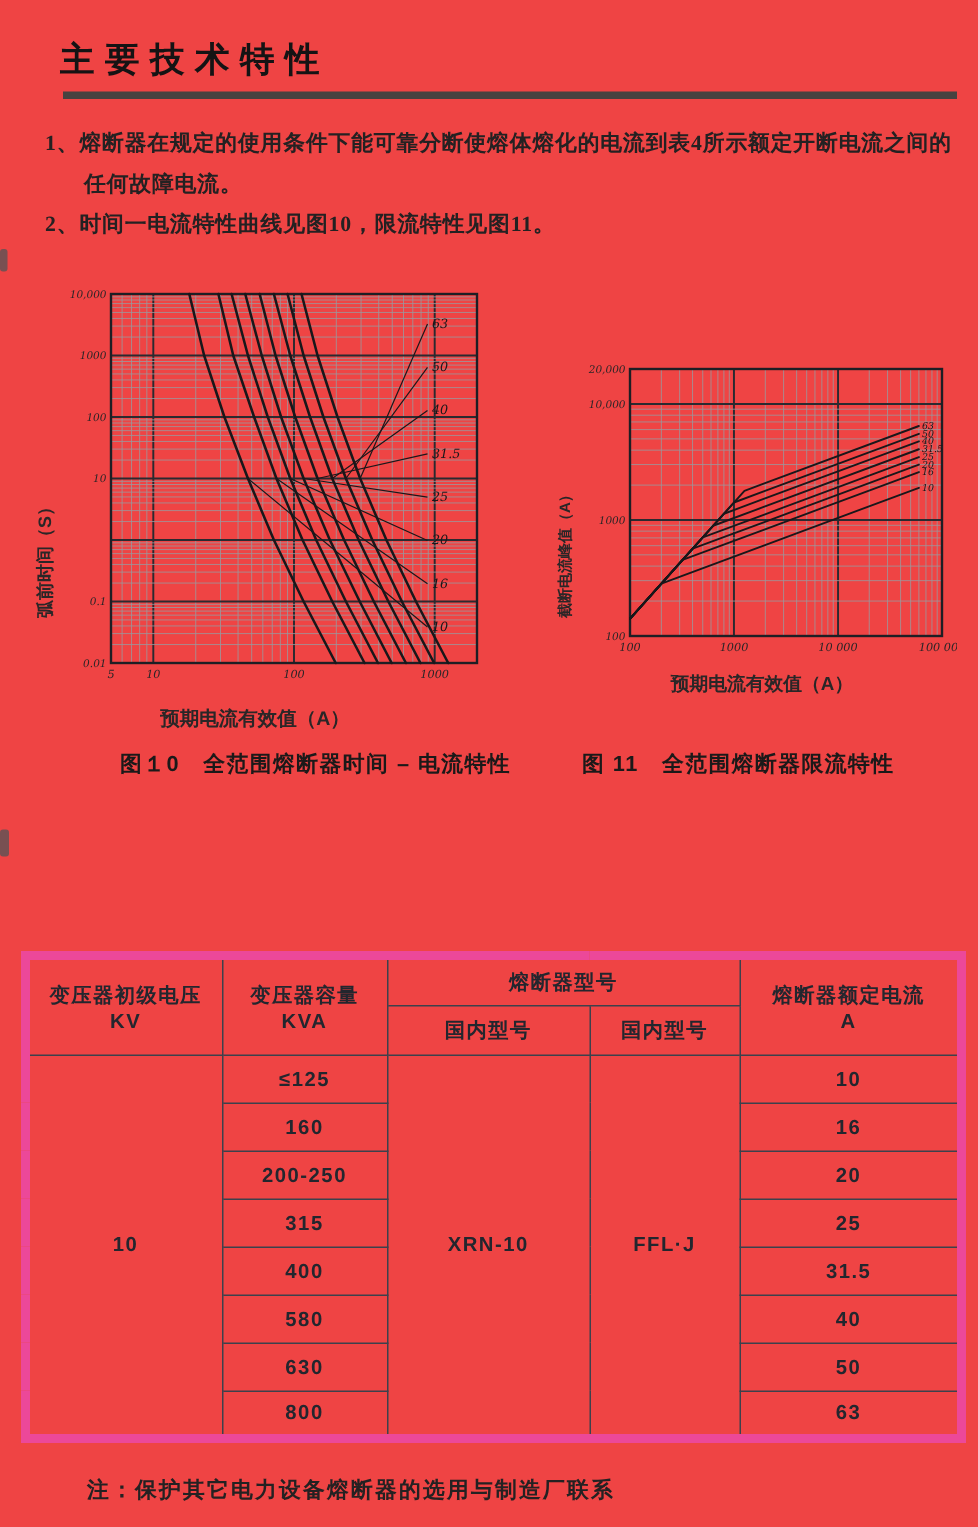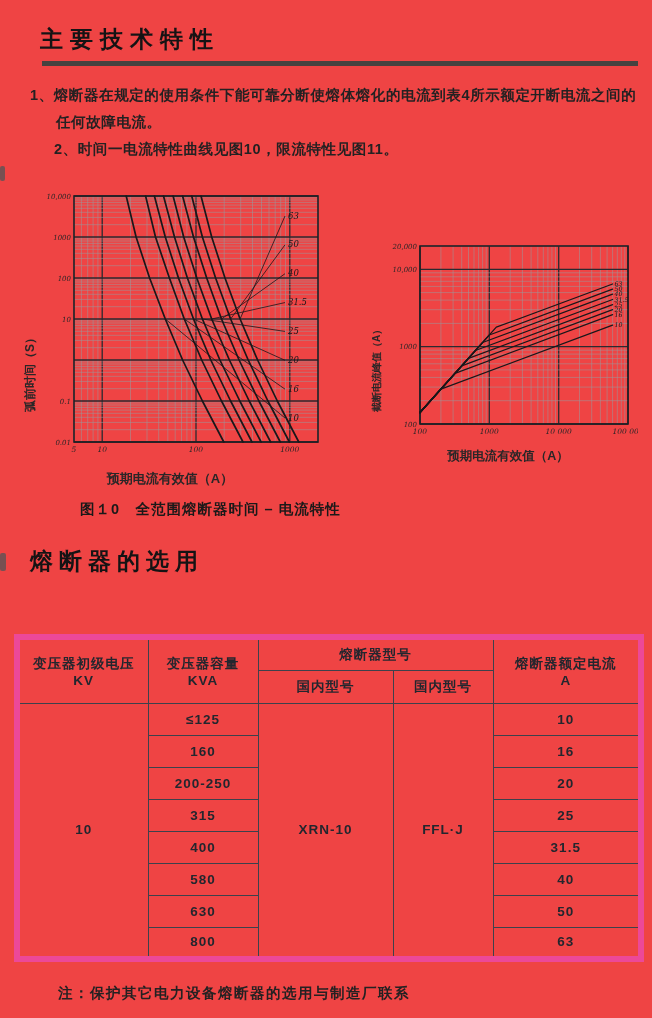--- a/index.html
+++ b/index.html
@@ -1,21 +1,21 @@
 <!DOCTYPE html>
 <html><head>
 <meta charset="utf-8">
 <style>
   html,body{margin:0;padding:0;background:#c9c4c4;}
   .page{position:relative;width:652px;height:1018px;margin:0 auto;background:#ef4444;
         font-family:"Liberation Sans",sans-serif;color:#201e1f;overflow:hidden;}
   .abs{position:absolute;}
   .main-title{font-size:23px;font-weight:bold;letter-spacing:7px;color:#151314;}
   .rule{background:#474240;height:5px;}
-  .para{font-size:14.5px;font-weight:bold;letter-spacing:0.6px;color:#242122;white-space:nowrap;}
+  .para{font-size:14.5px;font-weight:bold;letter-spacing:0.6px;color:#242122;white-space:nowrap;font-family:Liberation Serif, serif;}
   .vlabel{transform:rotate(-90deg);transform-origin:0 0;font-weight:bold;white-space:nowrap;color:#2a2627;}
   .axis-label{font-weight:bold;font-size:13px;color:#2a2627;text-align:center;}
   .fig-caption{font-weight:bold;font-size:14.5px;color:#1b1919;letter-spacing:1px;white-space:nowrap;}
   .section-title{font-size:23px;font-weight:bold;letter-spacing:6px;color:#151314;}
   .intro{font-size:14.5px;font-weight:bold;letter-spacing:1px;color:#242122;}
   .note{font-size:14.5px;font-weight:bold;letter-spacing:1.5px;color:#242122;font-family:Liberation Mono, monospace;}
   table.spec{border-collapse:collapse;table-layout:fixed;width:624px;background:transparent;}
   table.spec th,table.spec td{border:1.5px solid #3d414c;text-align:center;vertical-align:middle;
         font-weight:bold;font-size:13.5px;color:#23262e;padding:0;letter-spacing:1px;}
   table.spec{border:6px solid #ec4899;}
@@ -26,21 +26,21 @@
 </head>
 <body>
 
 <div class="page">
 
   <div class="abs main-title" style="left:40px;top:24px;">主要技术特性</div>
   <div class="abs rule" style="left:42px;top:61px;width:596px;"></div>
 
   <div class="abs para" style="left:30px;top:86px;">1、熔断器在规定的使用条件下能可靠分断使熔体熔化的电流到表4所示额定开断电流之间的</div>
   <div class="abs para" style="left:56px;top:113px;">任何故障电流。</div>
-  <div class="abs para" style="left:30px;top:140px;margin-left:24px;">2、时间一电流特性曲线见图10，限流特性见图11。</div>
+  <div class="abs para" style="left:30px;top:140px;">2、时间一电流特性曲线见图10，限流特性见图11。</div>
 
   <div class="abs vlabel" style="left:22px;top:412px;font-size:12px;">弧前时间（S）</div>
   <svg class="abs" id="chart0" style="left:38px;top:186px;" width="292" height="278" viewBox="0 0 292 278">
       <line x1="36.0" y1="10" x2="36.0" y2="256" stroke="#9b969b" stroke-width="0.55"></line>
       <line x1="43.4" y1="10" x2="43.4" y2="256" stroke="#9b969b" stroke-width="0.55"></line>
       <line x1="49.7" y1="10" x2="49.7" y2="256" stroke="#9b969b" stroke-width="0.55"></line>
       <line x1="55.1" y1="10" x2="55.1" y2="256" stroke="#9b969b" stroke-width="0.55"></line>
       <line x1="59.9" y1="10" x2="59.9" y2="256" stroke="#9b969b" stroke-width="0.55"></line>
       <line x1="64.2" y1="10" x2="64.2" y2="256" stroke="#2a2a30" stroke-width="1.3"></line>
       <line x1="92.5" y1="10" x2="92.5" y2="256" stroke="#9b969b" stroke-width="0.55"></line>
@@ -226,22 +226,22 @@
       <text x="228.6" y="48.0" font-size="6.3" font-family="DejaVu Serif, serif" font-style="italic" fill="#19171a">63</text>
       <text x="228.6" y="53.2" font-size="6.3" font-family="DejaVu Serif, serif" font-style="italic" fill="#19171a">50</text>
       <text x="228.6" y="58.2" font-size="6.3" font-family="DejaVu Serif, serif" font-style="italic" fill="#19171a">40</text>
       <text x="228.6" y="63.5" font-size="6.3" font-family="DejaVu Serif, serif" font-style="italic" fill="#19171a">31.5</text>
       <text x="228.6" y="68.7" font-size="6.3" font-family="DejaVu Serif, serif" font-style="italic" fill="#19171a">25</text>
       <text x="228.6" y="73.7" font-size="6.3" font-family="DejaVu Serif, serif" font-style="italic" fill="#19171a">20</text>
       <text x="228.6" y="78.7" font-size="6.3" font-family="DejaVu Serif, serif" font-style="italic" fill="#19171a">16</text>
       <text x="228.6" y="89.2" font-size="6.3" font-family="DejaVu Serif, serif" font-style="italic" fill="#19171a">10</text>
     </svg>
   <div class="abs axis-label" style="left:418px;top:448px;width:180px;font-size:12.5px;">预期电流有效值（A）</div>
-
-  <div class="abs section-title" style="left:30px;top:546px;">熔断器的选用</div>
+  <div class="abs fig-caption" style="left:388px;top:500px;">图 11　全范围熔断器限流特性</div>
+
 
   <table class="spec abs" style="left:14px;top:634px;">
     <colgroup>
       <col style="width:131px">
         <col style="width:110px">
         <col style="width:135px">
       <col style="width:100px">
         <col style="width:148px">
     </colgroup>
     <thead>

